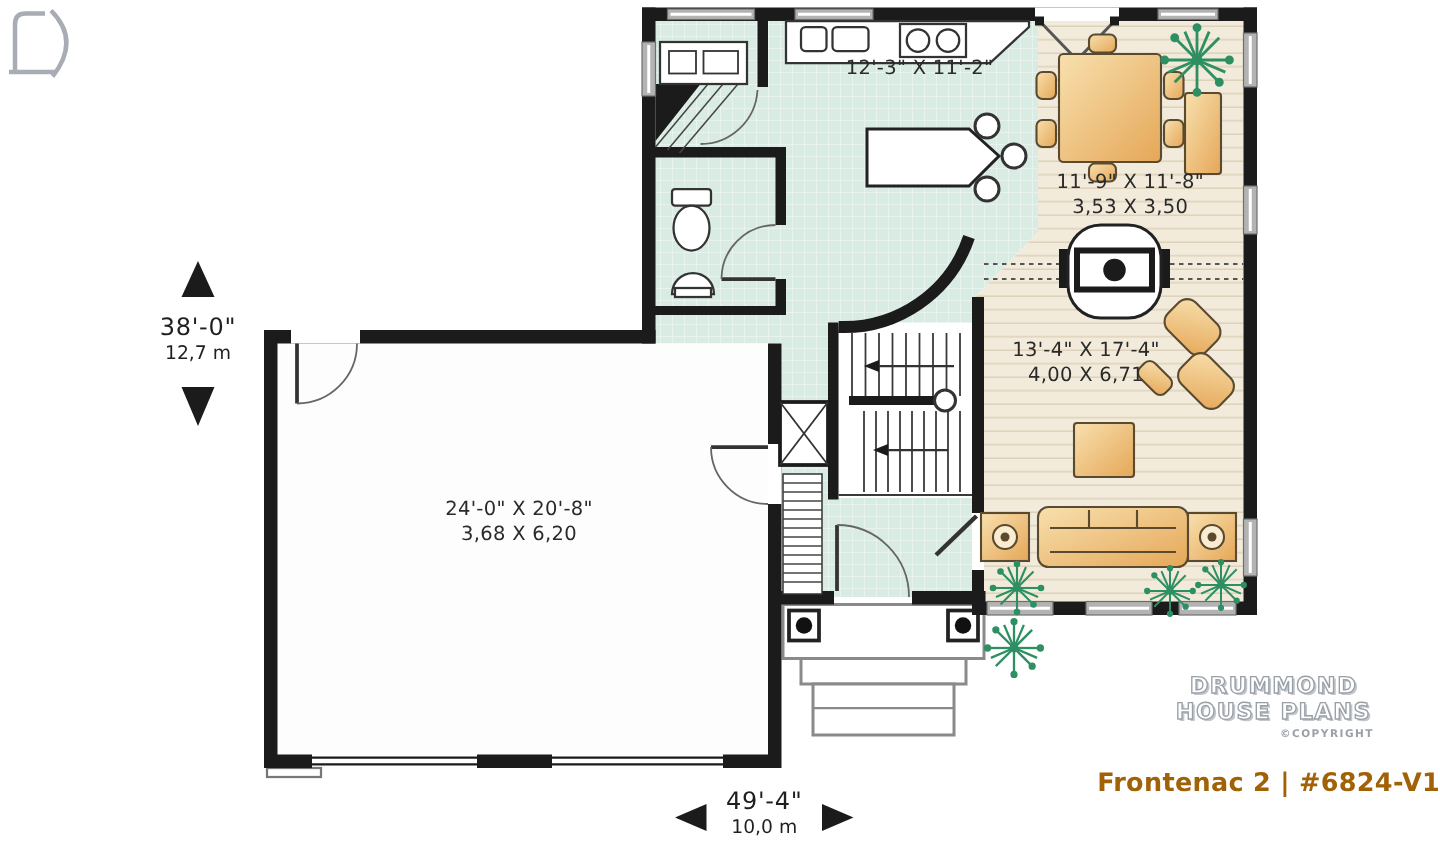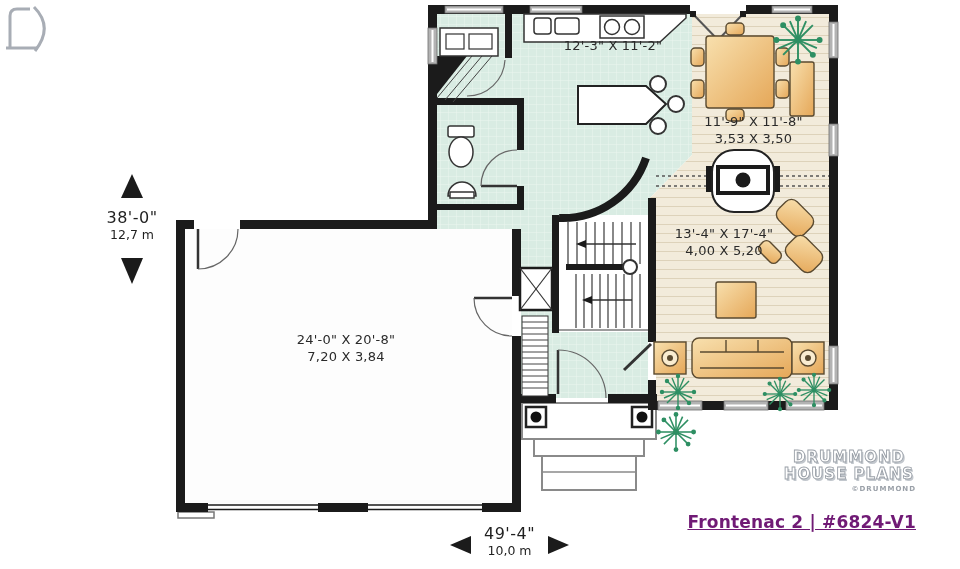--- a/index.html
+++ b/index.html
@@ -18,22 +18,22 @@
   .dim .met{font-size:12.5px;}
   .logo{position:absolute;left:742px;top:449px;width:138px;text-align:center;margin-left:38px;}
   .logo .l1,.logo .l2{
     font-size:15px;font-weight:800;letter-spacing:1px;color:#ffffff;
     -webkit-text-stroke:0.9px #9aa0a8;
     text-shadow:1.5px 1.5px 0 #c2c7cd;
     line-height:1.15;
   }
   .logo .cpy{font-size:7px;font-weight:700;letter-spacing:1px;color:#9aa0a8;text-align:right;padding-right:2px;margin-top:1px;}
   .plan-title{
-    position:absolute;left:674px;top:512px;width:242px;text-align:right;
-    font-size:17px;font-weight:800;color:#701a75;letter-spacing:.2px;text-decoration:underline;
+    position:absolute;left:718px;top:512px;width:242px;text-align:right;
+    font-size:17px;font-weight:800;color:#a16207;letter-spacing:.2px;
   }
   .logomark{position:absolute;left:880px;top:460px;}
 </style>
 </head>
 <body>
 
 <div class="stage">
 
 <svg width="960" height="569" viewBox="0 0 960 569">
   <defs>
@@ -331,42 +331,42 @@
   <div>12'-3" X 11'-2"</div>
 </div>
 
 <div class="label" style="left:696px;top:114px;width:115px;">
   <div>11'-9" X 11'-8"</div>
   <div class="metric">3,53 X 3,50</div>
 </div>
 
 <div class="label" style="left:664px;top:226px;width:120px;">
   <div>13'-4" X 17'-4"</div>
-  <div class="metric">4,00 X 5,20</div>
+  <div class="metric">4,00 X 6,71</div>
 </div>
 
 <div class="label" style="left:280px;top:332px;width:132px;">
   <div>24'-0" X 20'-8"</div>
-  <div class="metric">7,20 X 3,84</div>
+  <div class="metric">3,68 X 6,20</div>
 </div>
 
 <div class="dim" style="left:86px;top:208px;width:92px;">
   <div class="imp">38'-0"</div>
   <div class="met">12,7 m</div>
 </div>
 
 <div class="dim" style="left:471px;top:524px;width:77px;">
   <div class="imp">49'-4"</div>
   <div class="met">10,0 m</div>
 </div>
 
 <div class="logo">
   <div class="l1">DRUMMOND</div>
   <div class="l2">HOUSE PLANS</div>
-  <div class="cpy">©DRUMMOND</div>
+  <div class="cpy">©COPYRIGHT</div>
 </div>
 
 <svg class="logomark" width="54" height="54" viewBox="0 0 54 54">
   <path d="M10 48 V16 Q10 9 17 9 H30" fill="none" stroke="#a8adb5" stroke-width="3"></path>
   <path d="M34 7 Q54 27 35 51" fill="none" stroke="#a8adb5" stroke-width="3"></path>
   <line x1="6" y1="48" x2="38" y2="48" stroke="#a8adb5" stroke-width="3"></line>
 </svg>
 
 <div class="plan-title">Frontenac 2 | #6824-V1</div>
 

